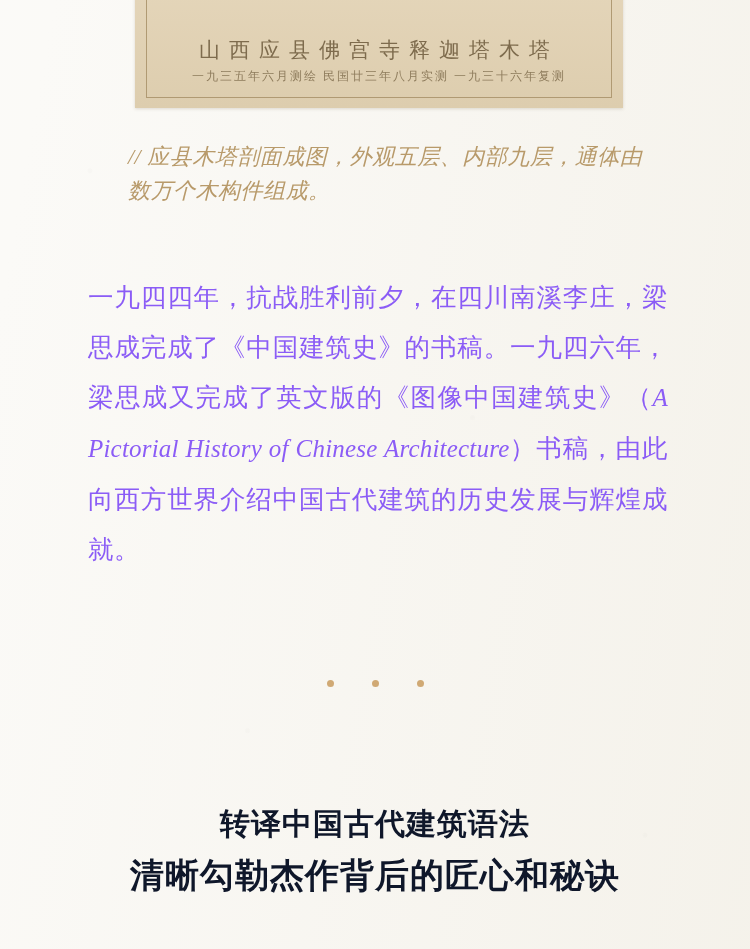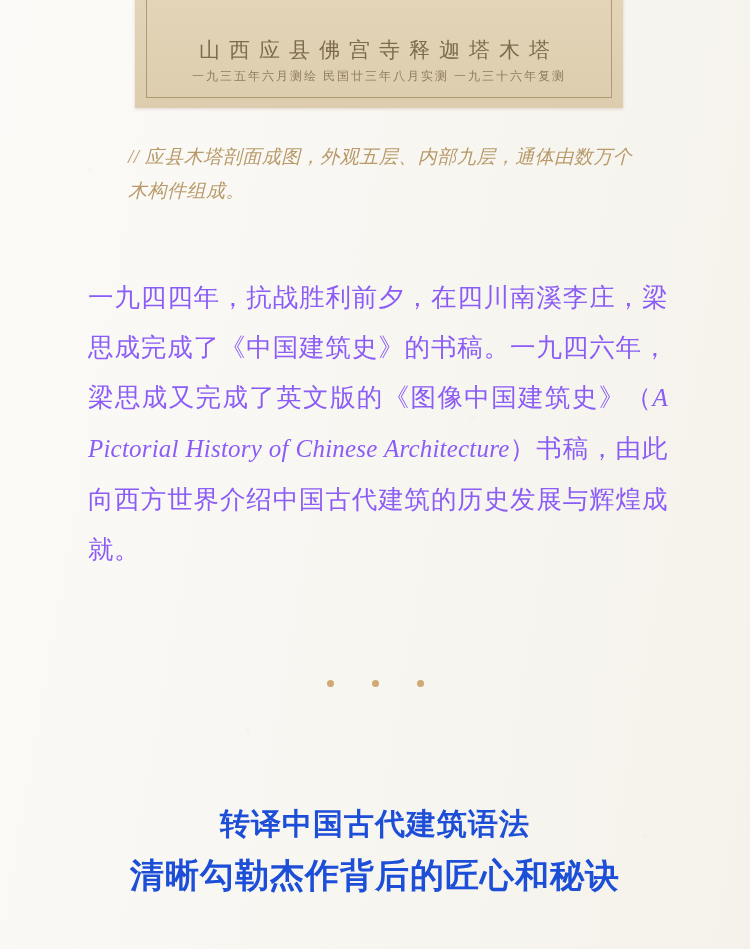--- a/index.html
+++ b/index.html
@@ -80,21 +80,21 @@
   }
 
   
   .caption {
     position: absolute;
     left: 128px;
     top: 140px;
     width: 520px;
     font-family: "Liberation Serif", "DejaVu Serif", serif;
     font-style: italic;
-    font-size: 19px;
+    font-size: 22px;
     line-height: 34px;
     color: #b89a6a;
     letter-spacing: 0.5px;
   }
 
   
   .body-text {
     position: absolute;
     left: 88px;
     top: 272px;
@@ -131,21 +131,21 @@
     opacity: 0.85;
   }
 
   
   .headline {
     position: absolute;
     left: 0;
     right: 0;
     top: 800px;
     text-align: center;
-    color: #1d4ed8;
+    color: #0f172a;
     font-weight: bold;
     font-family: "DejaVu Serif", "Liberation Serif", serif;
   }
   .headline .line1 {
     font-size: 30px;
     letter-spacing: 1px;
     line-height: 48px;
   }
   .headline .line2 {
     font-size: 34px;

